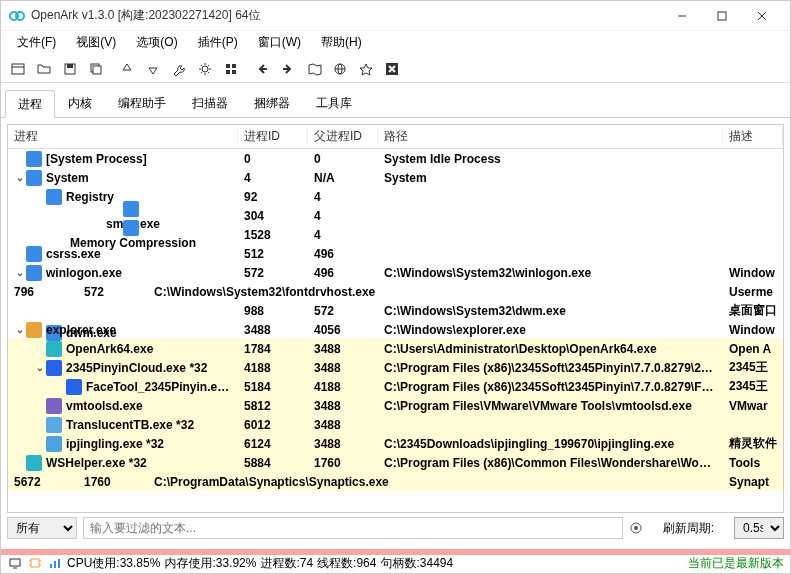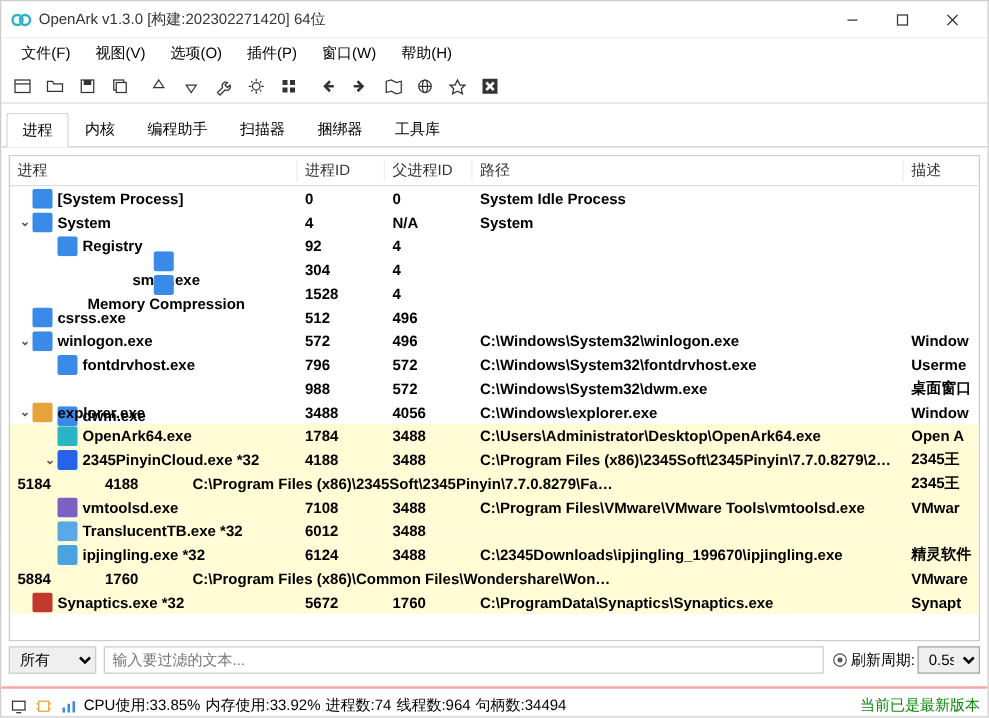--- a/index.html
+++ b/index.html
@@ -33,22 +33,22 @@
 .thead .c2h { width: 70px; }
 .thead .c3h { width: 70px; }
 .thead .c4h { flex: 1; }
 .thead .c5h { width: 60px; }
 .row.hl { background: #fffcd6; }
 .expander { width: 12px; display: inline-flex; justify-content: center; cursor: pointer; color: #555; font-size: 10px; }
 .picon { width: 16px; height: 16px; margin-right: 4px; flex-shrink: 0; display: inline-flex; align-items: center; justify-content: center; border-radius: 2px; font-size: 9px; color: #fff; }
 .filterbar { display: flex; gap: 6px; align-items: center; padding: 4px 0; }
 .filterbar select { height: 22px; width: 70px; border: 1px solid #ccc; padding: 0 4px; }
 .filterbar input { flex: 1; height: 22px; border: 1px solid #ccc; padding: 0 6px; color: #8b5cf6; }
-.filterbar .refresh { display: flex; align-items: center; gap: 2px; }
-.statusbar { height: 24px; display: flex; align-items: flex-end; padding: 0 6px; border-top: 2px solid #fca5a5; gap: 4px; font-size: 12px; }
+.filterbar .refresh { display: flex; align-items: center; gap: 20px; }
+.statusbar { height: 24px; display: flex; align-items: flex-start; padding: 0 6px; border-top: 6px solid #fca5a5; gap: 4px; font-size: 12px; }
 .statusbar .sicon { width: 16px; height: 16px; display: inline-flex; align-items: center; justify-content: center; }
 .statusbar .right { margin-left: auto; color: #0a8a0a; }
 svg { display: block; }
 </style>
 </head>
 <body>
 
 <div class="titlebar">
   <span class="icon">
     <svg width="16" height="16" viewBox="0 0 16 16">
@@ -268,25 +268,20 @@
             <span class="expander">⌄</span>
             <span class="picon" style="background: rgb(58, 138, 232);"></span>
             <span>winlogon.exe</span>
           </div>
           <div class="cell c2">572</div>
           <div class="cell c3">496</div>
           <div class="cell c4">C:\Windows\System32\winlogon.exe</div>
           <div class="cell c5">Window</div>
         </div>
         <div class="row">
-          <div class="cell c1" style="padding-left: 26px;">
-            <span class="expander"></span>
-            <span class="picon" style="background: rgb(58, 138, 232);"></span>
-            <span>fontdrvhost.exe</span>
-          </div>
           <div class="cell c2">796</div>
           <div class="cell c3">572</div>
           <div class="cell c4">C:\Windows\System32\fontdrvhost.exe</div>
           <div class="cell c5">Userme</div>
         </div>
         <div class="row">
           <div class="cell c1" style="padding-left: 26px; margin-top: 45px;">
             <span class="expander"></span>
             <span class="picon" style="background: rgb(58, 138, 232);"></span>
             <span>dwm.exe</span>
@@ -323,32 +318,37 @@
             <span class="expander">⌄</span>
             <span class="picon" style="background: rgb(37, 99, 235);"></span>
             <span>2345PinyinCloud.exe *32</span>
           </div>
           <div class="cell c2">4188</div>
           <div class="cell c3">3488</div>
           <div class="cell c4">C:\Program Files (x86)\2345Soft\2345Pinyin\7.7.0.8279\23…</div>
           <div class="cell c5">2345王</div>
         </div>
         <div class="row hl">
+          <div class="cell c1" style="padding-left: 46px;">
+            <span class="expander"></span>
+            <span class="picon" style="background: rgb(37, 99, 235);"></span>
+            <span>FaceTool_2345Pinyin.e…</span>
+          </div>
           <div class="cell c2">5184</div>
           <div class="cell c3">4188</div>
           <div class="cell c4">C:\Program Files (x86)\2345Soft\2345Pinyin\7.7.0.8279\Fa…</div>
           <div class="cell c5">2345王</div>
         </div>
         <div class="row hl">
           <div class="cell c1" style="padding-left: 26px;">
             <span class="expander"></span>
             <span class="picon" style="background: rgb(123, 97, 196);"></span>
             <span>vmtoolsd.exe</span>
           </div>
-          <div class="cell c2">7108</div>
+          <div class="cell c2">5812</div>
           <div class="cell c3">3488</div>
           <div class="cell c4">C:\Program Files\VMware\VMware Tools\vmtoolsd.exe</div>
           <div class="cell c5">VMwar</div>
         </div>
         <div class="row hl">
           <div class="cell c1" style="padding-left: 26px;">
             <span class="expander"></span>
             <span class="picon" style="background: rgb(90, 169, 230);"></span>
             <span>TranslucentTB.exe *32</span>
           </div>
@@ -361,31 +361,31 @@
             <span class="expander"></span>
             <span class="picon" style="background: rgb(74, 163, 223);"></span>
             <span>ipjingling.exe *32</span>
           </div>
           <div class="cell c2">6124</div>
           <div class="cell c3">3488</div>
           <div class="cell c4">C:\2345Downloads\ipjingling_199670\ipjingling.exe</div>
           <div class="cell c5">精灵软件</div>
         </div>
         <div class="row hl">
+          <div class="cell c1" style="padding-left: 6px;">
+            <span class="expander"></span>
+            <span class="picon" style="background: rgb(42, 181, 199);"></span>
+            <span>WSHelper.exe *32</span>
+          </div>
           <div class="cell c2">5884</div>
           <div class="cell c3">1760</div>
           <div class="cell c4">C:\Program Files (x86)\Common Files\Wondershare\Won…</div>
-          <div class="cell c5">VMware</div>
-        </div>
-        <div class="row hl">
-          <div class="cell c1" style="padding-left: 6px;">
-            <span class="expander"></span>
-            <span class="picon" style="background: rgb(192, 57, 43);"></span>
-            <span>Synaptics.exe *32</span>
-          </div>
+          <div class="cell c5">Tools</div>
+        </div>
+        <div class="row hl">
           <div class="cell c2">5672</div>
           <div class="cell c3">1760</div>
           <div class="cell c4">C:\ProgramData\Synaptics\Synaptics.exe</div>
           <div class="cell c5">Synapt</div>
         </div>
       </div>
   </div>
 
   <div class="filterbar">
     <select>

